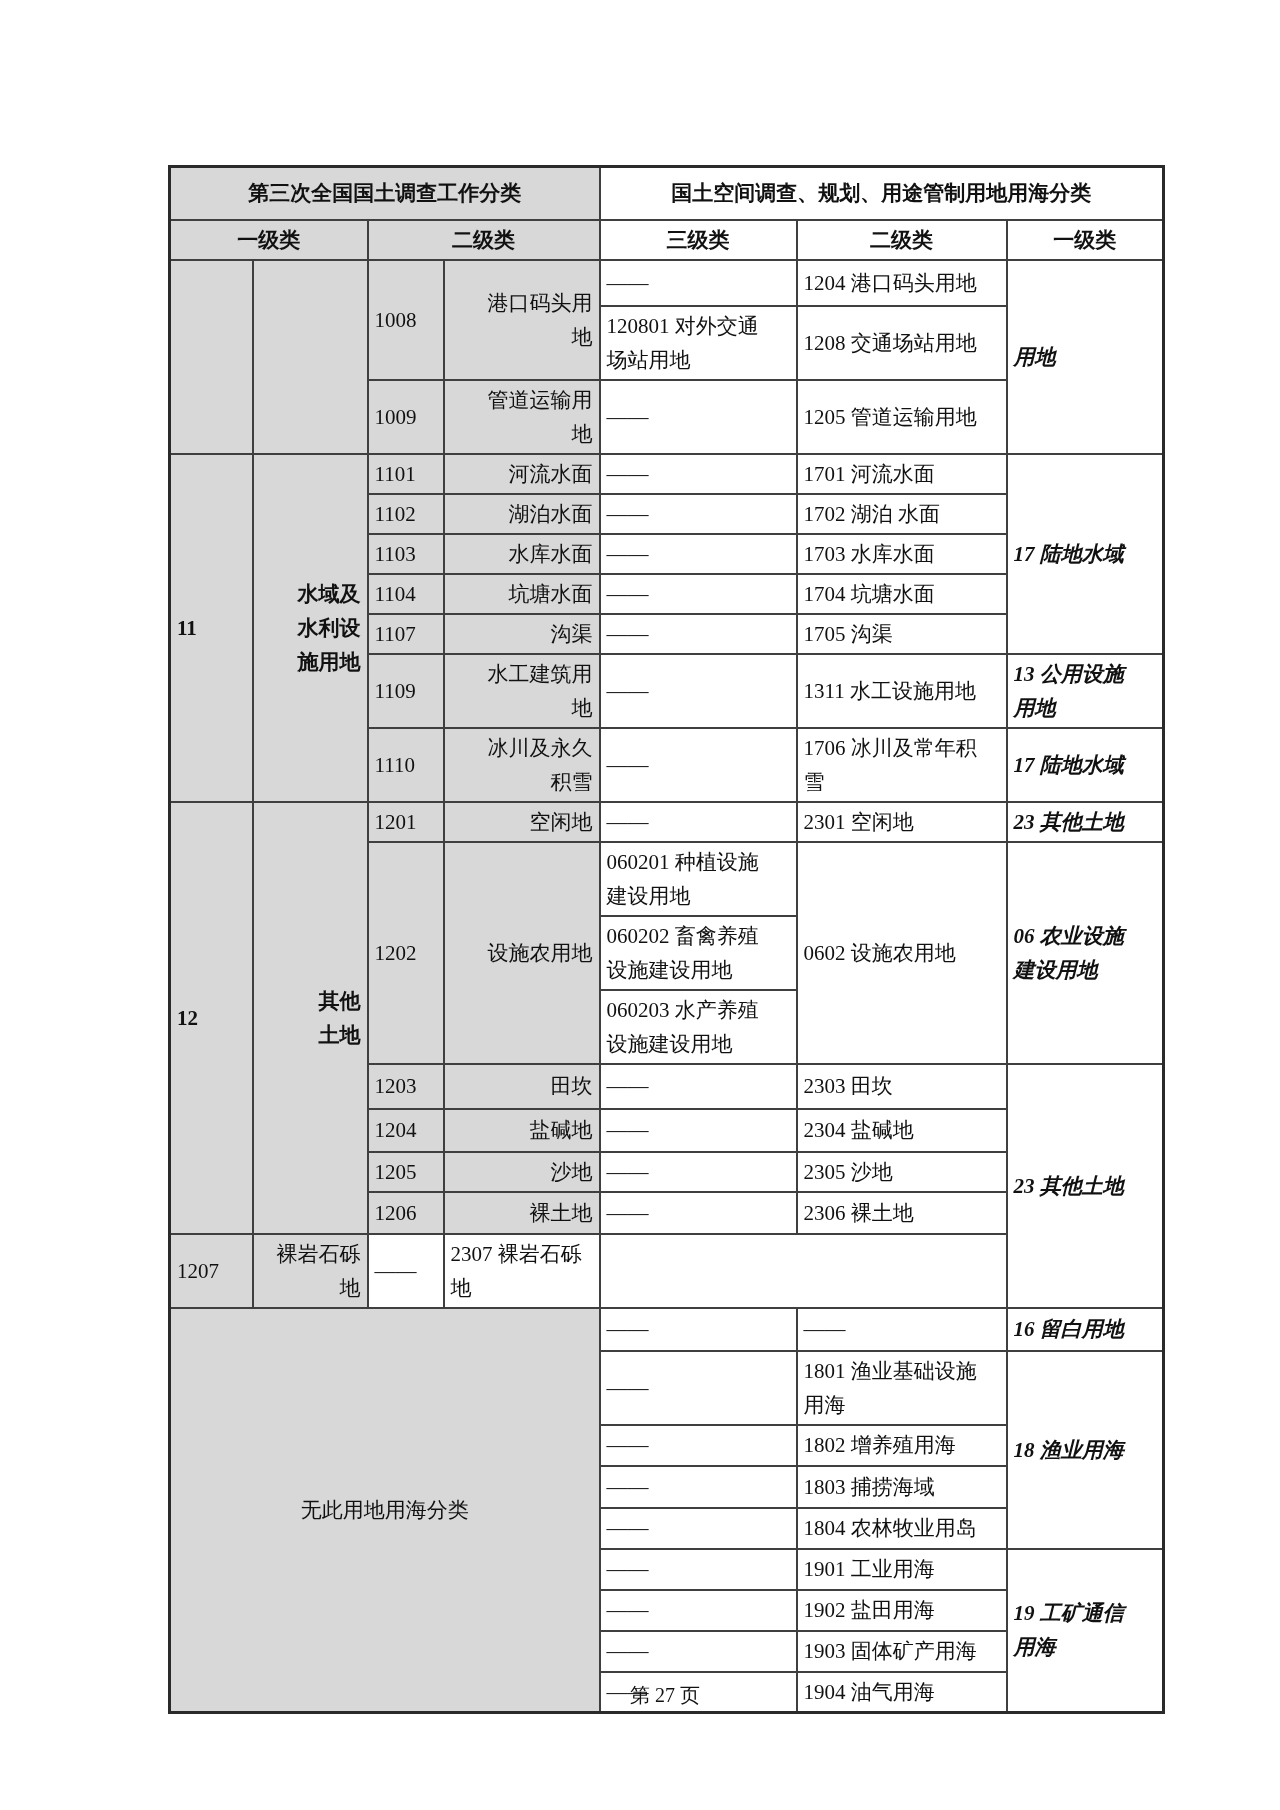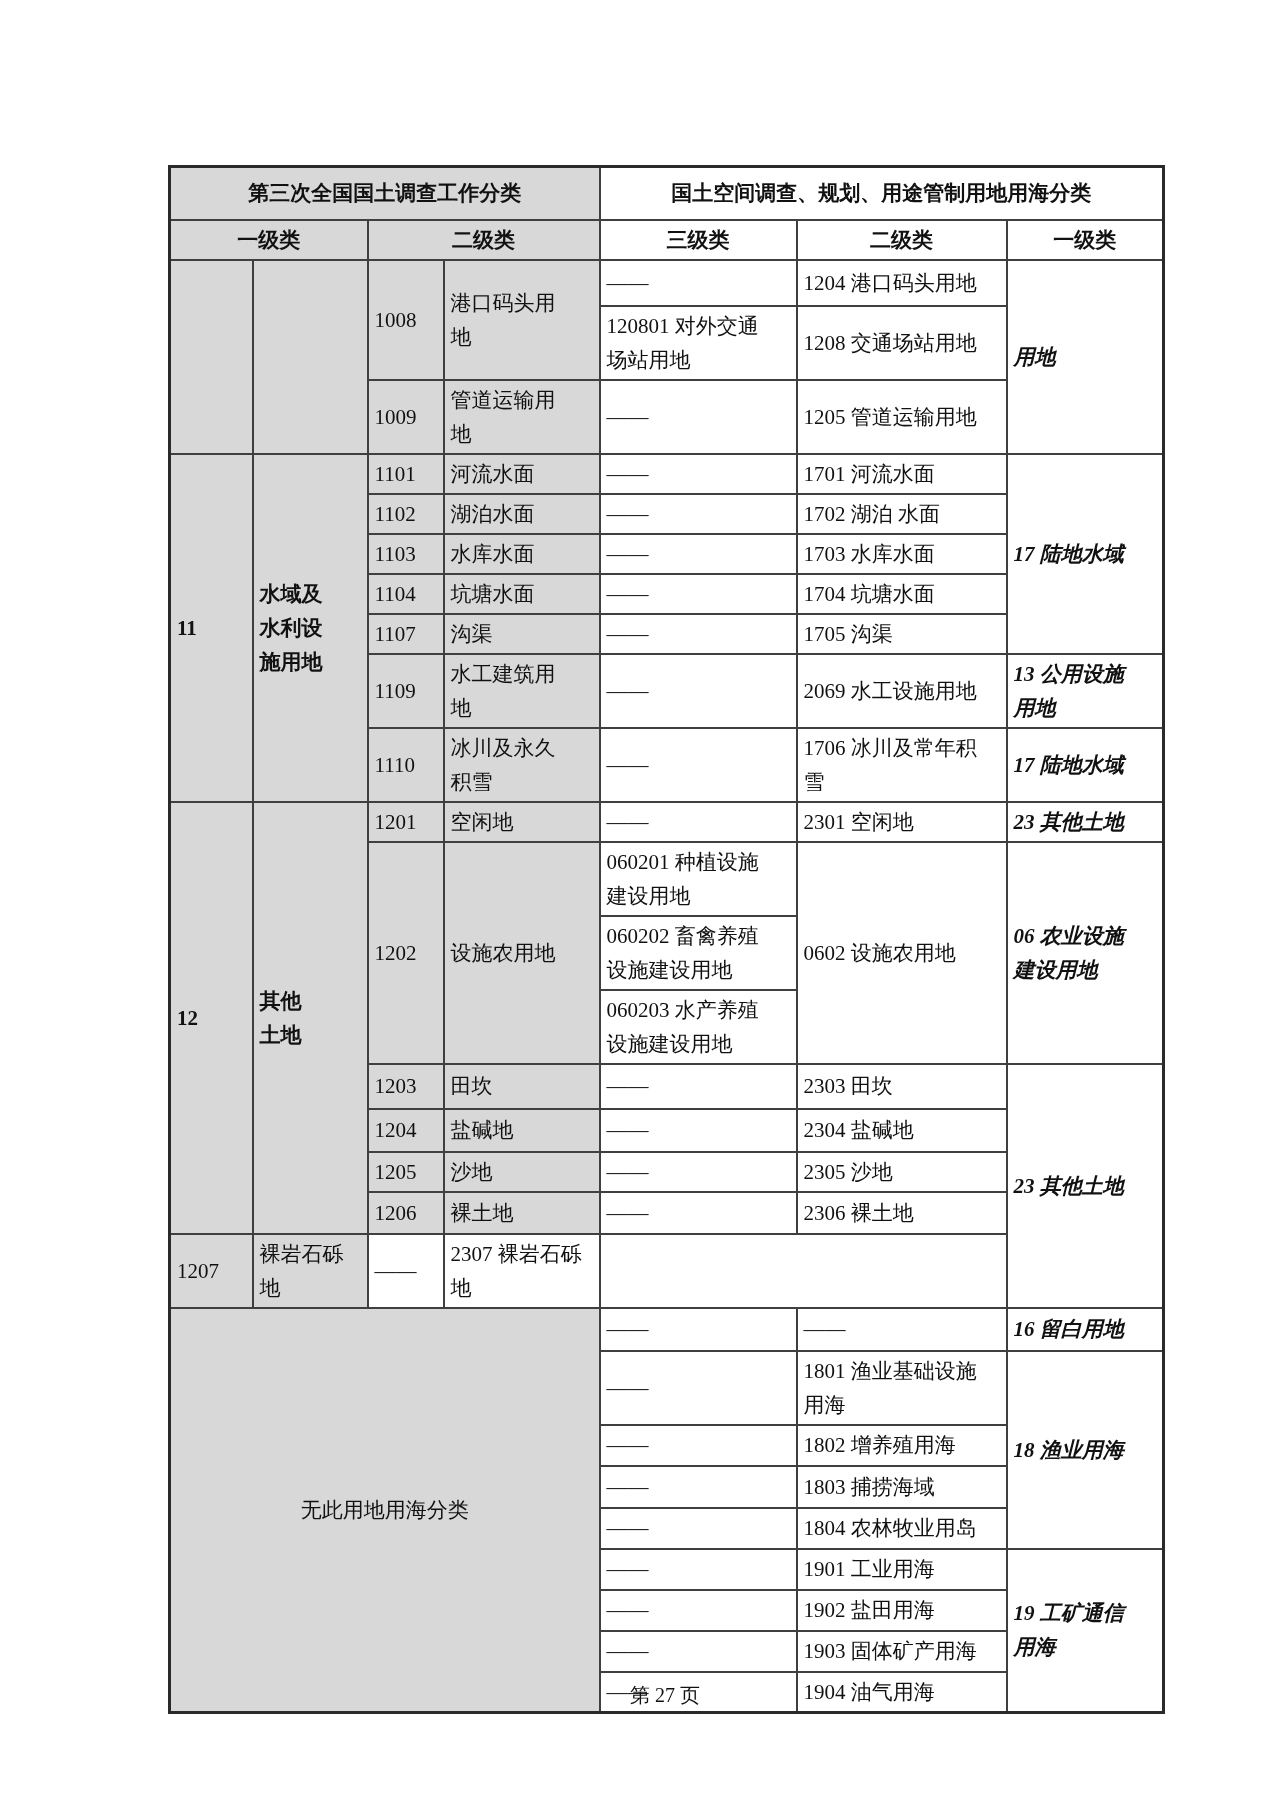--- a/index.html
+++ b/index.html
@@ -21,21 +21,21 @@
   }
   table.cls td{
     border:2px solid #3f3f3f;
     font-size:21px;
     line-height:34px;
     white-space:pre-line;
     vertical-align:middle;
     padding:2px 6px 2px 6px;
     overflow:hidden;
   }
-  td.gray{background:#d8d8d8;}
+  td.gray{background:#d8d8d8;text-align:right;}
   td.white{background:#ffffff;}
   td.hdr{
     text-align:center;
     font-weight:bold;
     font-size:22px;
     padding:2px 4px;
   }
   td.code{text-align:left;}
   td.bold{font-weight:bold;margin-top:33px;}
   td.name{padding-left:10px;}
@@ -144,21 +144,21 @@
     <td class="gray code">1107</td>
     <td class="gray name">沟渠</td>
     <td class="white l3">——</td>
     <td class="white l2r">1705 沟渠</td>
   </tr>
   <tr style="height:72px">
     <td class="gray code">1109</td>
     <td class="gray name">水工建筑用
 地</td>
     <td class="white l3">——</td>
-    <td class="white l2r">2069 水工设施用地</td>
+    <td class="white l2r">1311 水工设施用地</td>
     <td class="white l1r">13 公用设施
 用地</td>
   </tr>
   <tr style="height:73px">
     <td class="gray code">1110</td>
     <td class="gray name">冰川及永久
 积雪</td>
     <td class="white l3">——</td>
     <td class="white l2r">1706 冰川及常年积
 雪</td>

